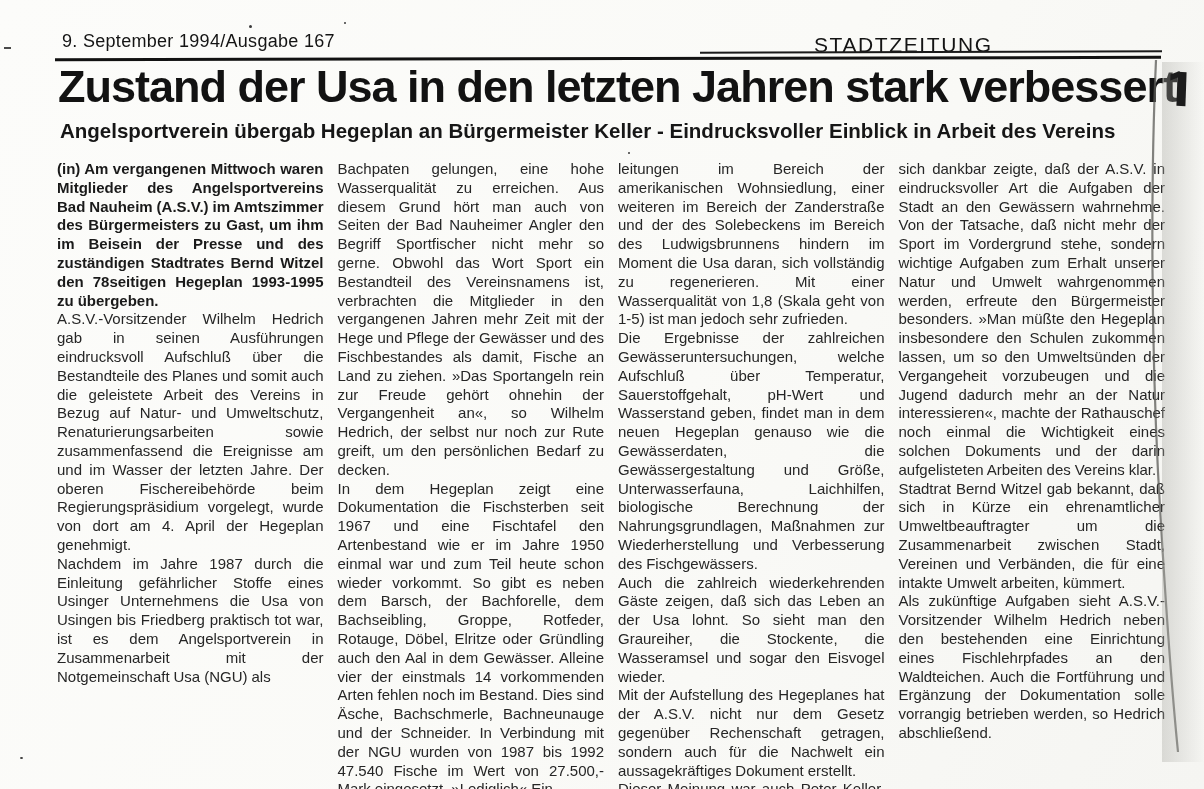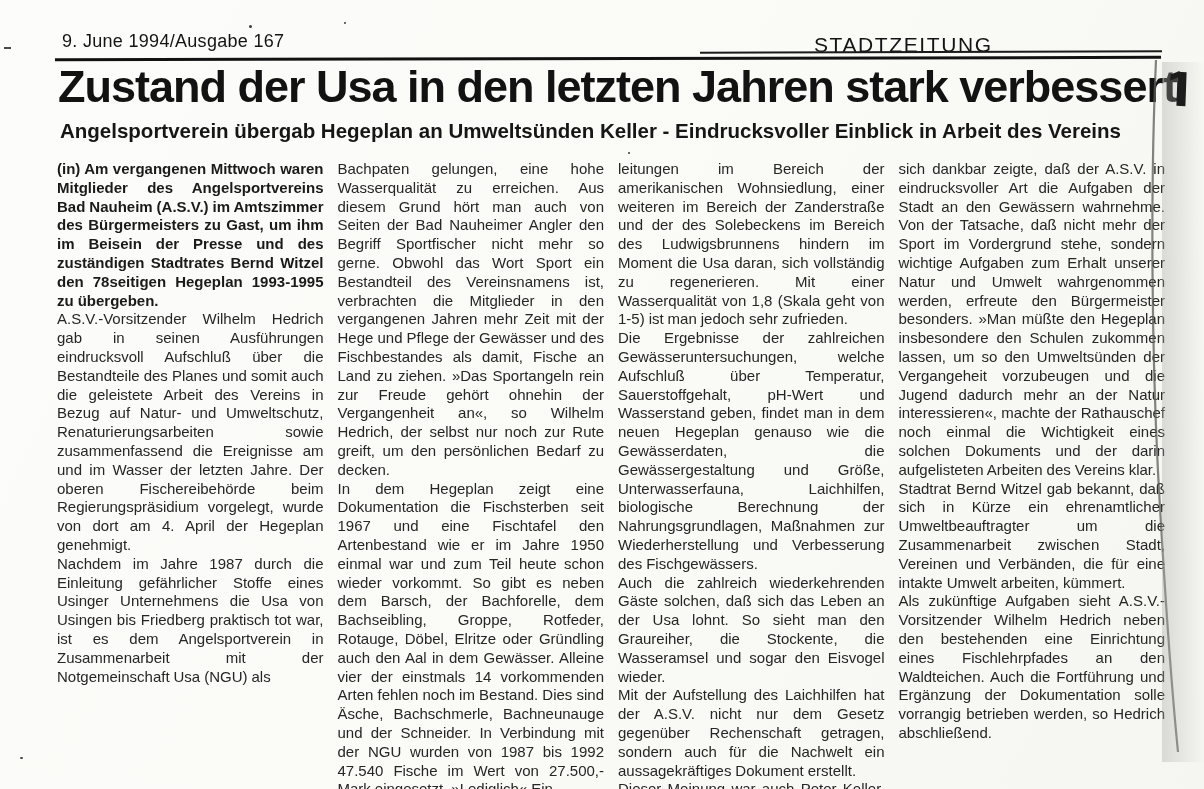--- a/index.html
+++ b/index.html
@@ -143,44 +143,44 @@
     width: 7px;
     height: 2px;
     background: #4a4a4a;
   }
 </style>
 </head>
 <body>
 
 <div class="page">
 
-  <div class="masthead-date">9. June 1994/Ausgabe 167</div>
+  <div class="masthead-date">9. September 1994/Ausgabe 167</div>
   <div class="masthead-pub">STADTZEITUNG</div>
 
   <div class="rule-secondary"></div>
   <div class="rule-main"></div>
 
   <h1 class="headline" style="margin:0;">Zustand der Usa in den letzten Jahren stark verbessert</h1>
-  <h2 class="subheadline" style="margin:0;">Angelsportverein übergab Hegeplan an Umweltsünden Keller - Eindrucksvoller Einblick in Arbeit des Vereins</h2>
+  <h2 class="subheadline" style="margin:0;">Angelsportverein übergab Hegeplan an Bürgermeister Keller - Eindrucksvoller Einblick in Arbeit des Vereins</h2>
 
   <div class="article">
     <div class="article-col">
       <p class="lead">(in) Am vergangenen Mittwoch waren Mitglieder des Angelsportvereins Bad Nauheim (A.S.V.) im Amtszimmer des Bürgermeisters zu Gast, um ihm im Beisein der Presse und des zuständigen Stadtrates Bernd Witzel den 78seitigen Hegeplan 1993-1995 zu übergeben.</p>
       <p>A.S.V.-Vorsitzender Wilhelm Hedrich gab in seinen Ausführungen eindrucksvoll Aufschluß über die Bestandteile des Planes und somit auch die geleistete Arbeit des Vereins in Bezug auf Natur- und Umweltschutz, Renaturierungsarbeiten sowie zusammenfassend die Ereignisse am und im Wasser der letzten Jahre. Der oberen Fischereibehörde beim Regierungspräsidium vorgelegt, wurde von dort am 4. April der Hegeplan genehmigt.</p>
       <p>Nachdem im Jahre 1987 durch die Einleitung gefährlicher Stoffe eines Usinger Unternehmens die Usa von Usingen bis Friedberg praktisch tot war, ist es dem Angelsportverein in Zusammenarbeit mit der Notgemeinschaft Usa (NGU) als</p>
     </div>
     <div class="article-col">
       <p>Bachpaten gelungen, eine hohe Wasserqualität zu erreichen. Aus diesem Grund hört man auch von Seiten der Bad Nauheimer Angler den Begriff Sportfischer nicht mehr so gerne. Obwohl das Wort Sport ein Bestandteil des Vereinsnamens ist, verbrachten die Mitglieder in den vergangenen Jahren mehr Zeit mit der Hege und Pflege der Gewässer und des Fischbestandes als damit, Fische an Land zu ziehen. »Das Sportangeln rein zur Freude gehört ohnehin der Vergangenheit an«, so Wilhelm Hedrich, der selbst nur noch zur Rute greift, um den persönlichen Bedarf zu decken.</p>
       <p>In dem Hegeplan zeigt eine Dokumentation die Fischsterben seit 1967 und eine Fischtafel den Artenbestand wie er im Jahre 1950 einmal war und zum Teil heute schon wieder vorkommt. So gibt es neben dem Barsch, der Bachforelle, dem Bachseibling, Groppe, Rotfeder, Rotauge, Döbel, Elritze oder Gründling auch den Aal in dem Gewässer. Alleine vier der einstmals 14 vorkommenden Arten fehlen noch im Bestand. Dies sind Äsche, Bachschmerle, Bachneunauge und der Schneider. In Verbindung mit der NGU wurden von 1987 bis 1992 47.540 Fische im Wert von 27.500,- Mark eingesetzt. »Lediglich« Ein-</p>
     </div>
     <div class="article-col">
       <p>leitungen im Bereich der amerikanischen Wohnsiedlung, einer weiteren im Bereich der Zanderstraße und der des Solebeckens im Bereich des Ludwigsbrunnens hindern im Moment die Usa daran, sich vollständig zu regenerieren. Mit einer Wasserqualität von 1,8 (Skala geht von 1-5) ist man jedoch sehr zufrieden.</p>
       <p>Die Ergebnisse der zahlreichen Gewässeruntersuchungen, welche Aufschluß über Temperatur, Sauerstoffgehalt, pH-Wert und Wasserstand geben, findet man in dem neuen Hegeplan genauso wie die Gewässerdaten, die Gewässergestaltung und Größe, Unterwasserfauna, Laichhilfen, biologische Berechnung der Nahrungsgrundlagen, Maßnahmen zur Wiederherstellung und Verbesserung des Fischgewässers.</p>
-      <p>Auch die zahlreich wiederkehrenden Gäste solchen, daß sich das Leben an der Usa lohnt. So sieht man den Graureiher, die Stockente, die Wasseramsel und sogar den Eisvogel wieder.</p>
-      <p>Mit der Aufstellung des Laichhilfen hat der A.S.V. nicht nur dem Gesetz gegenüber Rechenschaft getragen, sondern auch für die Nachwelt ein aussagekräftiges Dokument erstellt.</p>
+      <p>Auch die zahlreich wiederkehrenden Gäste zeigen, daß sich das Leben an der Usa lohnt. So sieht man den Graureiher, die Stockente, die Wasseramsel und sogar den Eisvogel wieder.</p>
+      <p>Mit der Aufstellung des Hegeplanes hat der A.S.V. nicht nur dem Gesetz gegenüber Rechenschaft getragen, sondern auch für die Nachwelt ein aussagekräftiges Dokument erstellt.</p>
       <p>Dieser Meinung war auch Peter Keller, der</p>
     </div>
     <div class="article-col">
       <p>sich dankbar zeigte, daß der A.S.V. in eindrucksvoller Art die Aufgaben der Stadt an den Gewässern wahrnehme. Von der Tatsache, daß nicht mehr der Sport im Vordergrund stehe, sondern wichtige Aufgaben zum Erhalt unserer Natur und Umwelt wahrgenommen werden, erfreute den Bürgermeister besonders. »Man müßte den Hegeplan insbesondere den Schulen zukommen lassen, um so den Umweltsünden der Vergangeheit vorzubeugen und die Jugend dadurch mehr an der Natur interessieren«, machte der Rathauschef noch einmal die Wichtigkeit eines solchen Dokuments und der darin aufgelisteten Arbeiten des Vereins klar.</p>
       <p>Stadtrat Bernd Witzel gab bekannt, daß sich in Kürze ein ehrenamtlicher Umweltbeauftragter um die Zusammenarbeit zwischen Stadt, Vereinen und Verbänden, die für eine intakte Umwelt arbeiten, kümmert.</p>
       <p>Als zukünftige Aufgaben sieht A.S.V.-Vorsitzender Wilhelm Hedrich neben den bestehenden eine Einrichtung eines Fischlehrpfades an den Waldteichen. Auch die Fortführung und Ergänzung der Dokumentation solle vorrangig betrieben werden, so Hedrich abschließend.</p>
     </div>
   </div>
 
   <svg class="torn-edge-line" width="70" height="720" viewBox="0 0 70 720">

